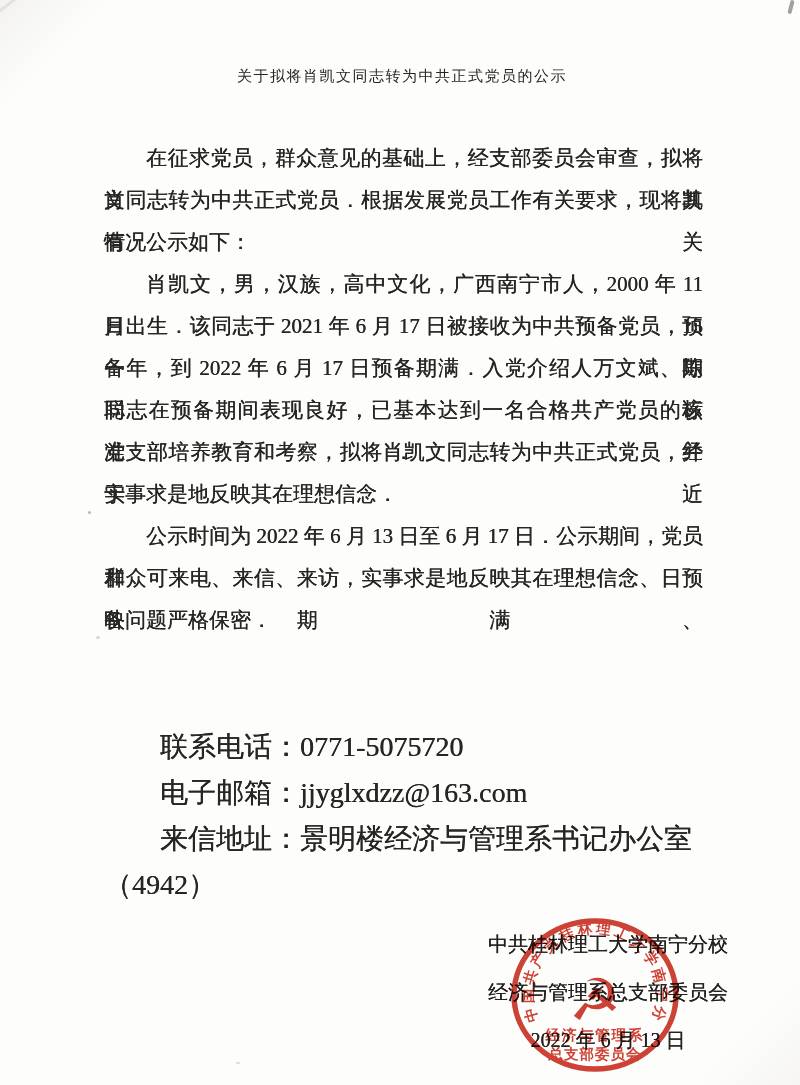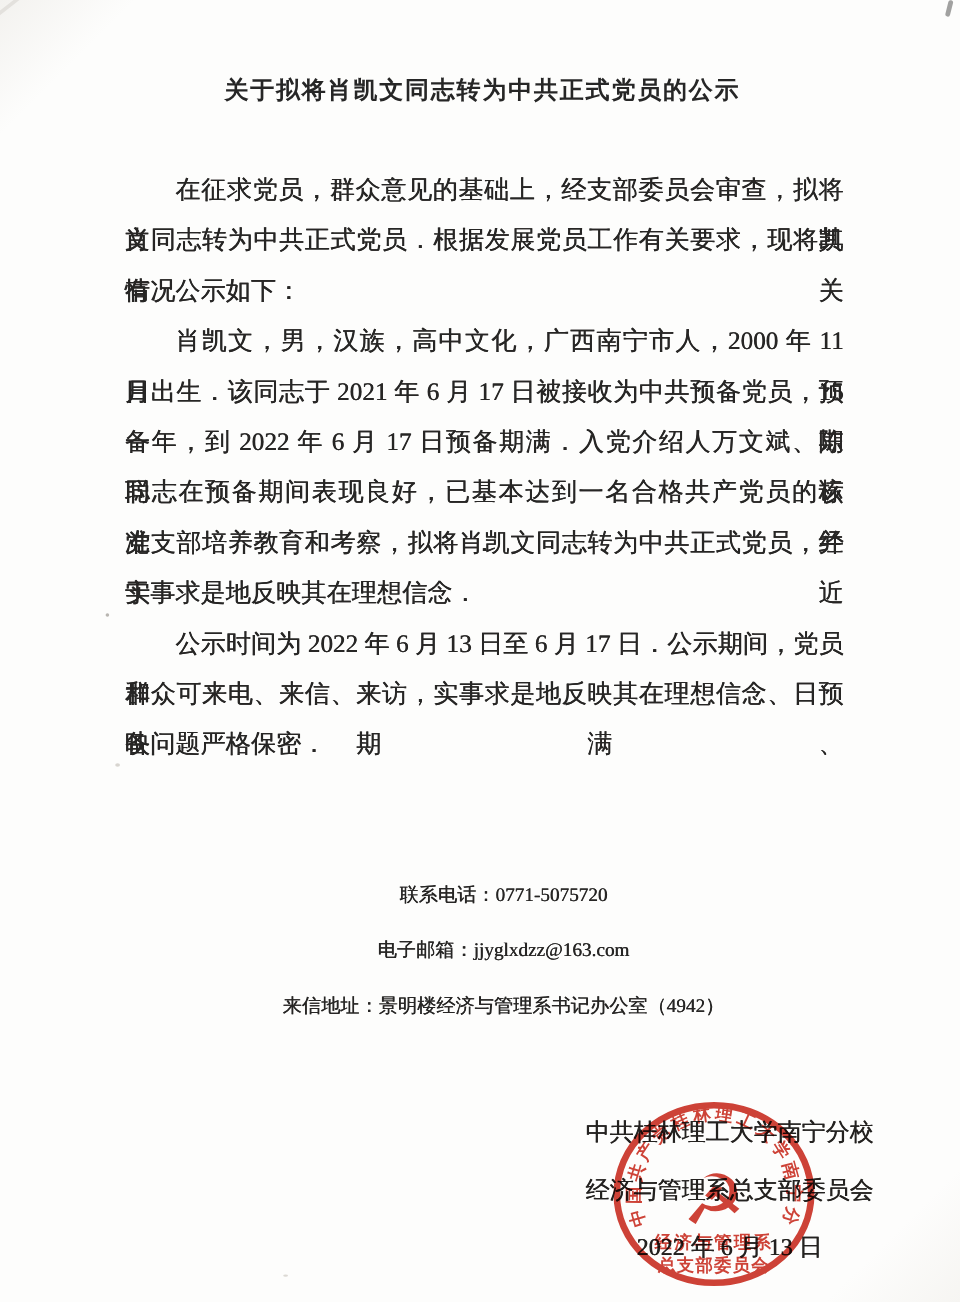--- a/index.html
+++ b/index.html
@@ -10,21 +10,21 @@
     overflow: hidden;
     background:
       linear-gradient(135deg, #f3f2ef 0%, #fdfdfc 6%, #fdfdfc 94%, #f6f5f2 100%);
     font-family: "Liberation Serif", "DejaVu Serif", serif;
     color: #2b2b2b;
   }
   .doc-title {
     position: absolute;
     top: 58px; left: 104px; width: 596px;
     text-align: center;
-    font-size: 20px; font-weight: 700;
+    font-size: 15px; font-weight: 400;
     letter-spacing: 1.5px;
     line-height: 36px;
     color: #262626;
   }
   .doc-body {
     position: absolute;
     top: 137px; left: 104px; width: 599px;
     font-size: 21px;
     color: #272625;
     text-shadow: 0.35px 0 0 currentColor;
@@ -32,24 +32,23 @@
   .ln {
     height: 42px; line-height: 42px;
     text-align: justify;
   }
   .ln.fill { text-align-last: justify; }
   .ln.short { text-align-last: left; }
   .ln.first { text-indent: 2em; }
   .contacts {
     position: absolute;
     top: 724px; left: 104px; width: 599px;
-    font-size: 16px;
+    font-size: 28px;
     color: #272625;
     text-shadow: 0.35px 0 0 currentColor;
-    text-align: center;
   }
   .contact-line { height: 46px; line-height: 46px; text-indent: 2em; }
   .signature {
     position: absolute;
     top: 920px; left: 456px; width: 248px;
     text-align: center;
     font-size: 20px;
     color: #242220;
     text-shadow: 0.35px 0 0 currentColor;
     margin-left: 28px;

